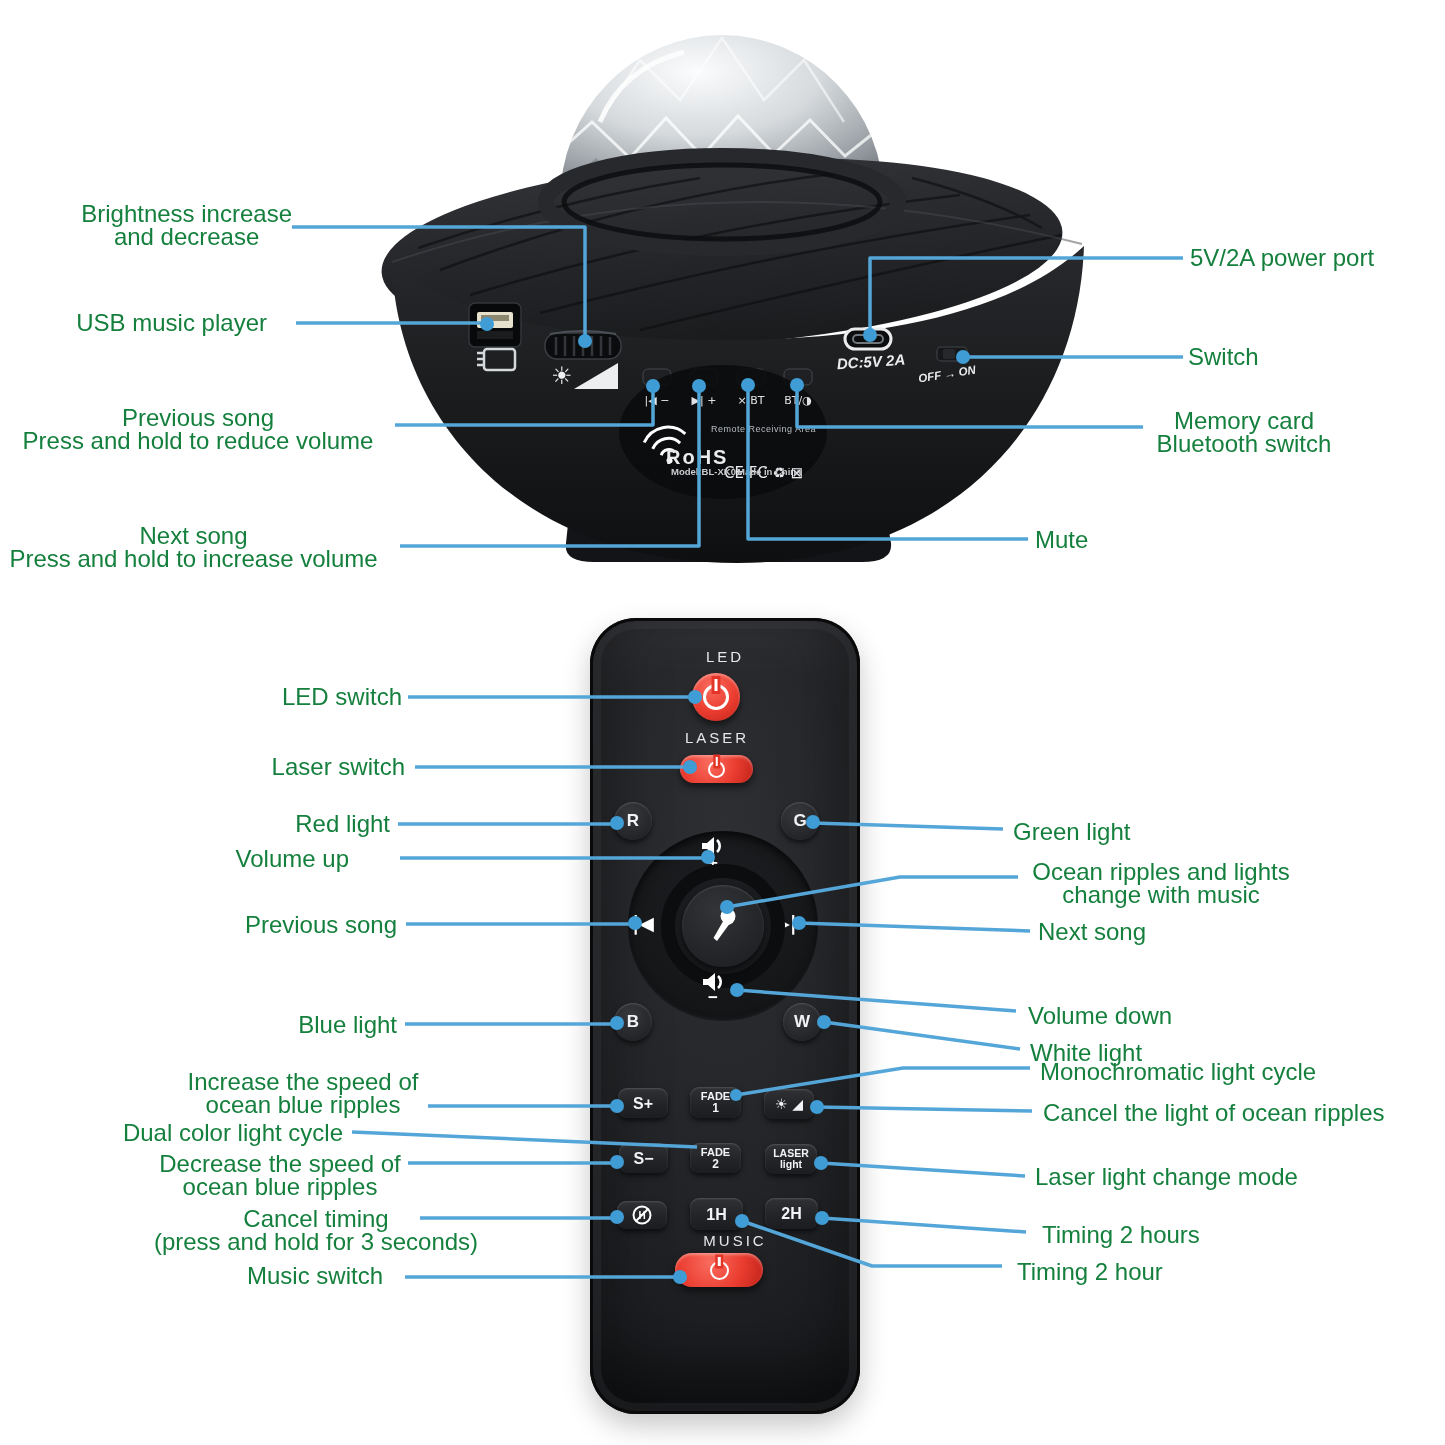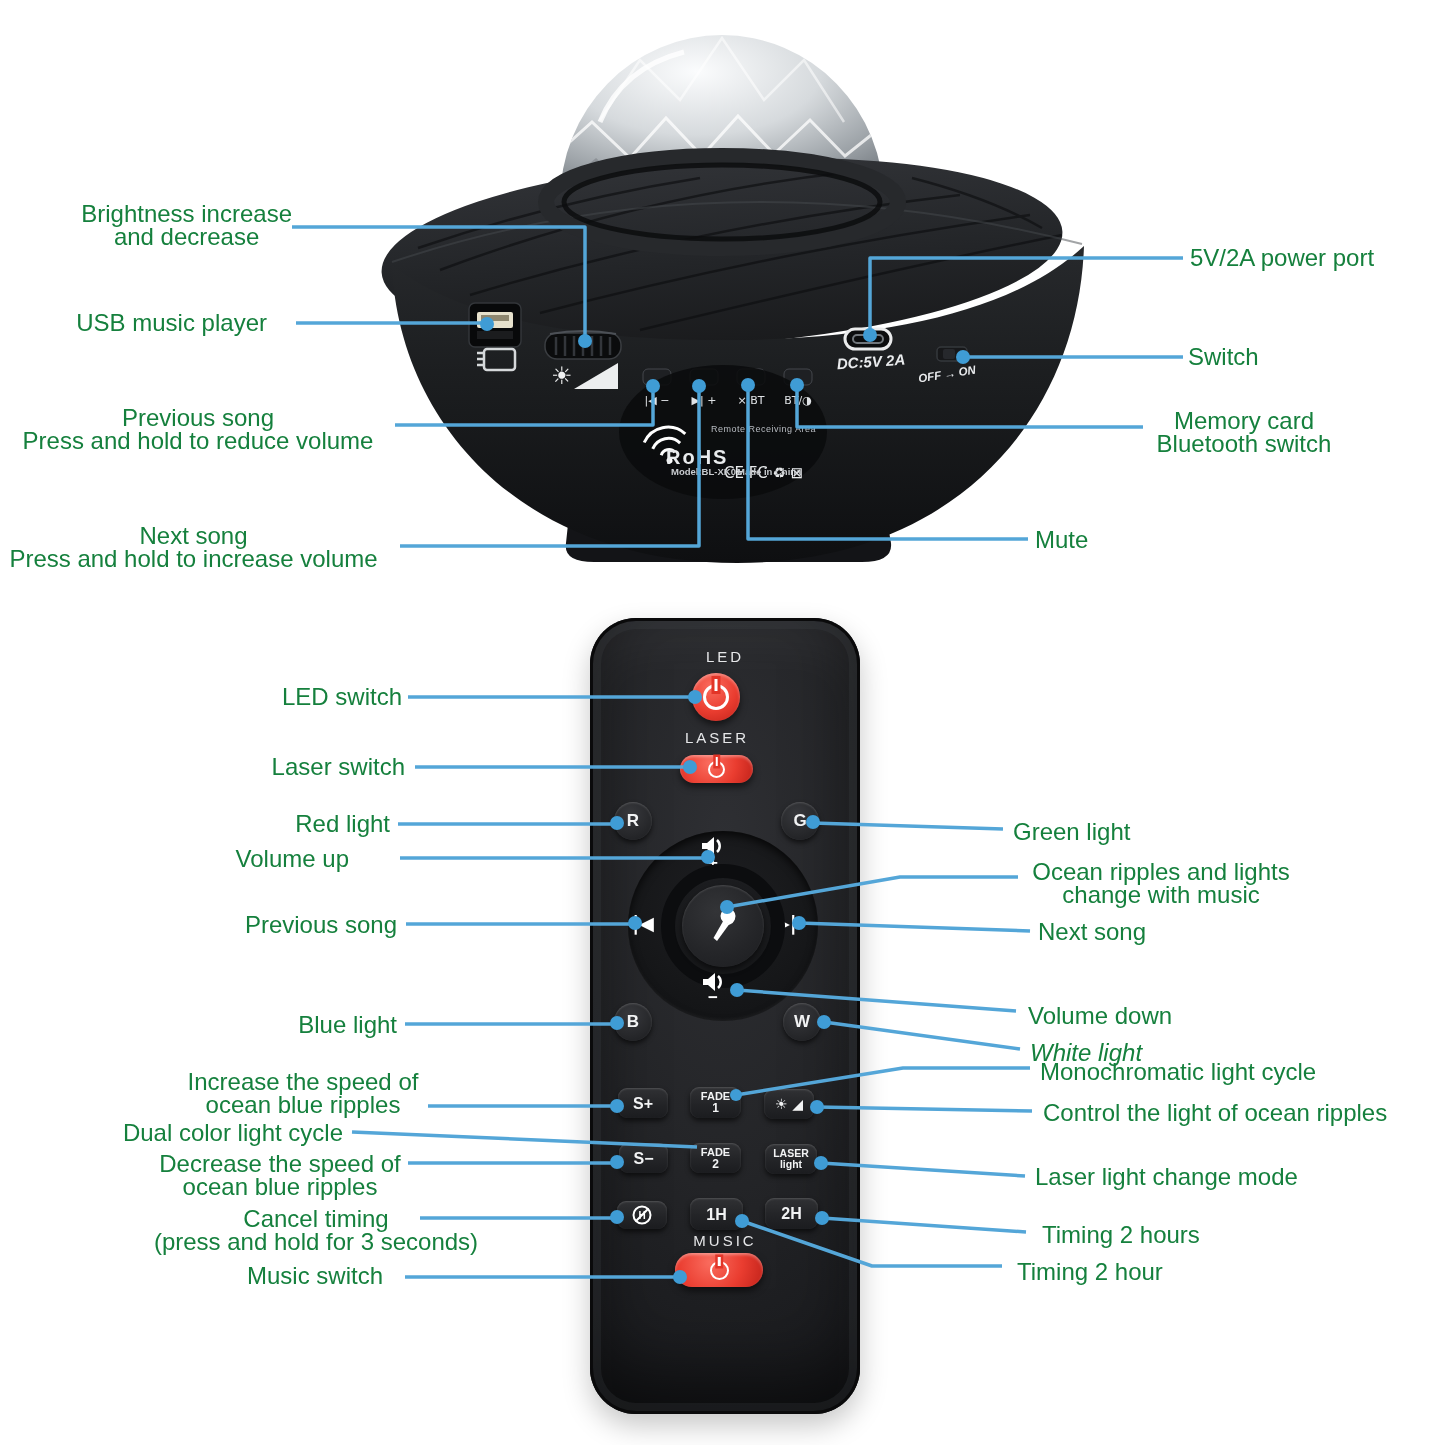--- a/index.html
+++ b/index.html
@@ -240,21 +240,21 @@
     <div class="btn-rect" style="left:27px;top:583px;width:50px;height:28px;">
       <svg width="22" height="22" viewBox="0 0 22 22">
         <circle cx="11" cy="11" r="8.5" fill="none" stroke="#fff" stroke-width="2"></circle>
         <text x="11" y="15" font-size="10" font-weight="bold" fill="#fff" text-anchor="middle" font-family="Liberation Sans">H</text>
         <line x1="4.5" y1="17.5" x2="17.5" y2="4.5" stroke="#fff" stroke-width="2"></line>
       </svg>
     </div>
     <div class="btn-rect" style="left:100px;top:580px;width:53px;height:32px;">1H</div>
     <div class="btn-rect" style="left:175px;top:580px;width:53px;height:31px;">2H</div>
 
-    <div class="rtext" style="left:55px;top:614px;width:160px;">MUSIC</div>
+    <div class="rtext" style="left:65px;top:614px;width:160px;">MUSIC</div>
     <div class="btn-red" style="left:85px;top:635px;width:88px;height:34px;border-radius:17px;">
       <span class="pwr sm" style="width:15px;height:15px;"></span>
     </div>
   </div>
 
   <div class="lbl c" style="right:1153px;top:202px;">
     <span>Brightness increase</span>
       <span>and decrease</span>
   </div>
   <div class="lbl r" style="right:1178px;top:311px;">
@@ -325,28 +325,28 @@
   <div class="lbl c" style="left:1027px;top:860px;width:268px;">
     <span>Ocean ripples and lights</span>
       <span>change with music</span>
   </div>
   <div class="lbl l" style="left:1038px;top:920px;">
       <span>Next song</span>
     </div>
   <div class="lbl l" style="left:1028px;top:1004px;">
       <span>Volume down</span>
     </div>
-  <div class="lbl l" style="left:1030px;top:1041px;font-style:italic;">
+  <div class="lbl l" style="left:1030px;top:1041px;">
       <span>White light</span>
     </div>
   <div class="lbl l" style="left:1040px;top:1060px;">
       <span>Monochromatic light cycle</span>
     </div>
   <div class="lbl l" style="left:1043px;top:1101px;">
-      <span>Control the light of ocean ripples</span>
+      <span>Cancel the light of ocean ripples</span>
     </div>
   <div class="lbl l" style="left:1035px;top:1165px;">
       <span>Laser light change mode</span>
     </div>
   <div class="lbl l" style="left:1042px;top:1223px;">
       <span>Timing 2 hours</span>
     </div>
   <div class="lbl l" style="left:1017px;top:1260px;">
       <span>Timing 2 hour</span>
     </div>

